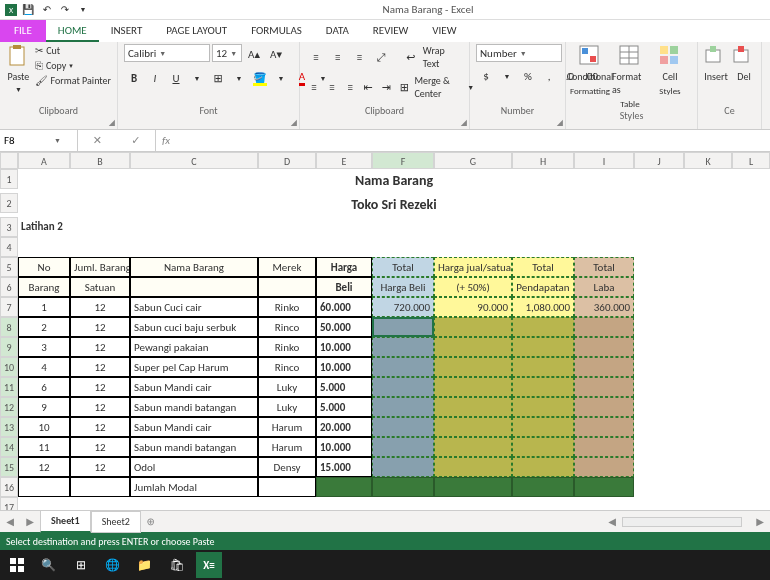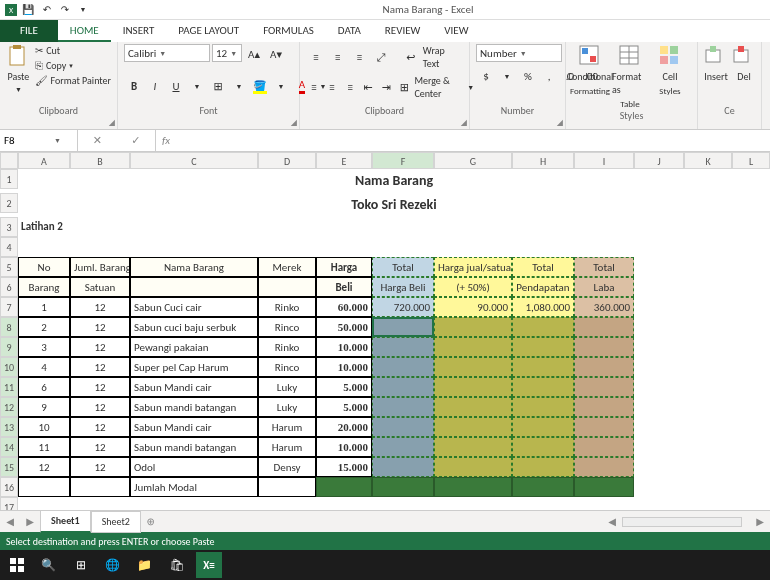--- a/index.html
+++ b/index.html
@@ -5,21 +5,21 @@
 *{box-sizing:border-box;margin:0;padding:0;font-family:"Segoe UI",Calibri,Arial,sans-serif;}
 body{background:#fff;font-size:11px;color:#333;overflow:hidden;width:770px;height:580px;position:relative;}
 
 .titlebar{height:20px;background:#fff;display:flex;align-items:center;padding:0 4px;border-bottom:1px solid #ddd;font-size:11px;}
 .qat{display:flex;gap:4px;align-items:center;}
 .qat .ico{width:14px;height:14px;display:inline-flex;align-items:center;justify-content:center;font-size:10px;}
 .titlecenter{flex:1;text-align:center;color:#555;}
 
 .tabs{height:22px;background:#fff;display:flex;align-items:stretch;font-size:11px;border-bottom:0;}
 .tabs .tab{padding:0 12px;line-height:22px;color:#333;cursor:pointer;}
-.tabs .file{background:#14532d;color:#fff;padding:0 20px;}
+.tabs .file{background:#d946ef;color:#fff;padding:0 14px;}
 .tabs .active{color:#217346;border-bottom:2px solid #217346;}
 
 .ribbon{height:88px;background:#f3f2f1;border-bottom:1px solid #ccc;display:flex;}
 .group{display:flex;flex-direction:column;border-right:1px solid #ddd;padding:2px 6px 0 6px;position:relative;}
 .group-label{font-size:10px;color:#666;text-align:center;padding-bottom:12px;}
 .group-body{flex:1;display:flex;gap:4px;align-items:flex-start;}
 .bigbtn{width:36px;display:flex;flex-direction:column;align-items:center;font-size:10px;gap:2px;cursor:pointer;}
 .bigbtn .ico{width:24px;height:24px;}
 .smallrow{display:flex;flex-direction:column;gap:2px;font-size:10px;}
 .smallrow div{display:flex;align-items:center;gap:3px;white-space:nowrap;cursor:pointer;}
@@ -39,21 +39,21 @@
 
 .sheet{height:358px;overflow:hidden;position:relative;background:#fff;}
 .grid{display:grid;grid-template-columns:18px 52px 60px 128px 58px 56px 62px 78px 62px 60px 50px 48px 38px;}
 .ch{background:#f3f2f1;border:1px solid #d4d4d4;text-align:center;font-size:10px;line-height:17px;height:17px;color:#555;}
 .rh{background:#f3f2f1;border:1px solid #d4d4d4;text-align:center;font-size:10px;line-height:19px;height:20px;color:#555;}
 .rh.sel{background:#d2e8d2;}
 .cell{border:1px solid #eee;height:20px;line-height:19px;padding:0 3px;font-size:11px;overflow:hidden;white-space:nowrap;}
 .nocell{border:none;}
 .bold{font-weight:bold;}
 .center{text-align:center;}
-.right{text-align:right;font-family:Liberation Serif, serif;}
+.right{text-align:left;}
 .title-row{height:24px;line-height:23px;font-size:14px;font-weight:bold;text-align:center;border:none;}
 .t-head{background:#fffef5;border:1px solid #000;}
 .t-body{border:1px solid #000;}
 .f-head{background:#c1d6e4;border:1.5px dashed #2a7a2a;}
 .g-head{background:#fff89a;border:1.5px dashed #2a7a2a;}
 .h-head{background:#fff89a;border:1.5px dashed #2a7a2a;}
 .i-head{background:#dcc0a4;border:1.5px dashed #2a7a2a;}
 .f-fill{background:#c1d6e4;border:1.5px dashed #2a7a2a;text-align:right;}
 .g-fill{background:#fff89a;border:1.5px dashed #2a7a2a;text-align:right;}
 .h-fill{background:#fff89a;border:1.5px dashed #2a7a2a;text-align:right;}
@@ -137,21 +137,21 @@
             <span>🖌</span>
             <span>Format Painter</span>
           </div>
       </div>
     </div>
     <div class="group-label">Clipboard</div>
     <span class="dl">◢</span>
   </div>
 
   <div class="group" style="width:182px;">
-    <div class="group-body" style="flex-direction:column;gap:12px;">
+    <div class="group-body" style="flex-direction:column;gap:4px;">
       <div style="display:flex;gap:2px;">
         <div class="combo" style="width:86px;">
             <span>Calibri</span>
             <span class="arrow">▼</span>
           </div>
         <div class="combo" style="width:30px;">
             <span>12</span>
             <span class="arrow">▼</span>
           </div>
         <div class="rbtn">A▴</div>

